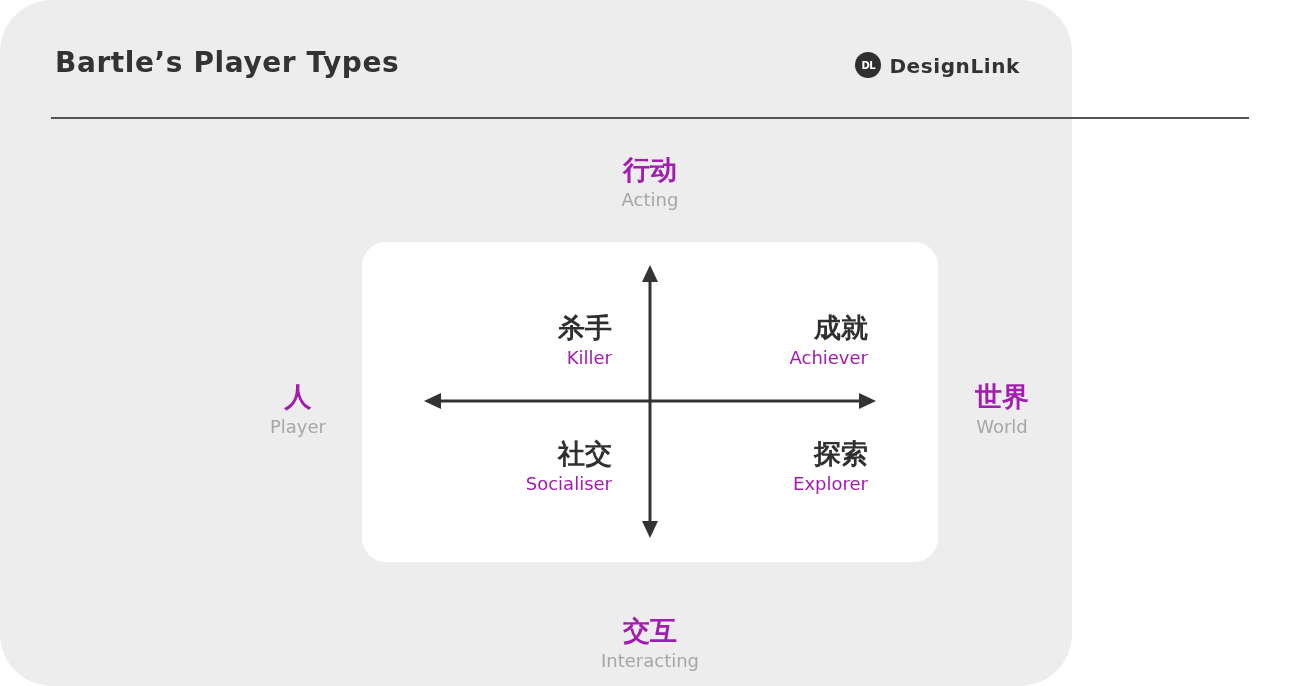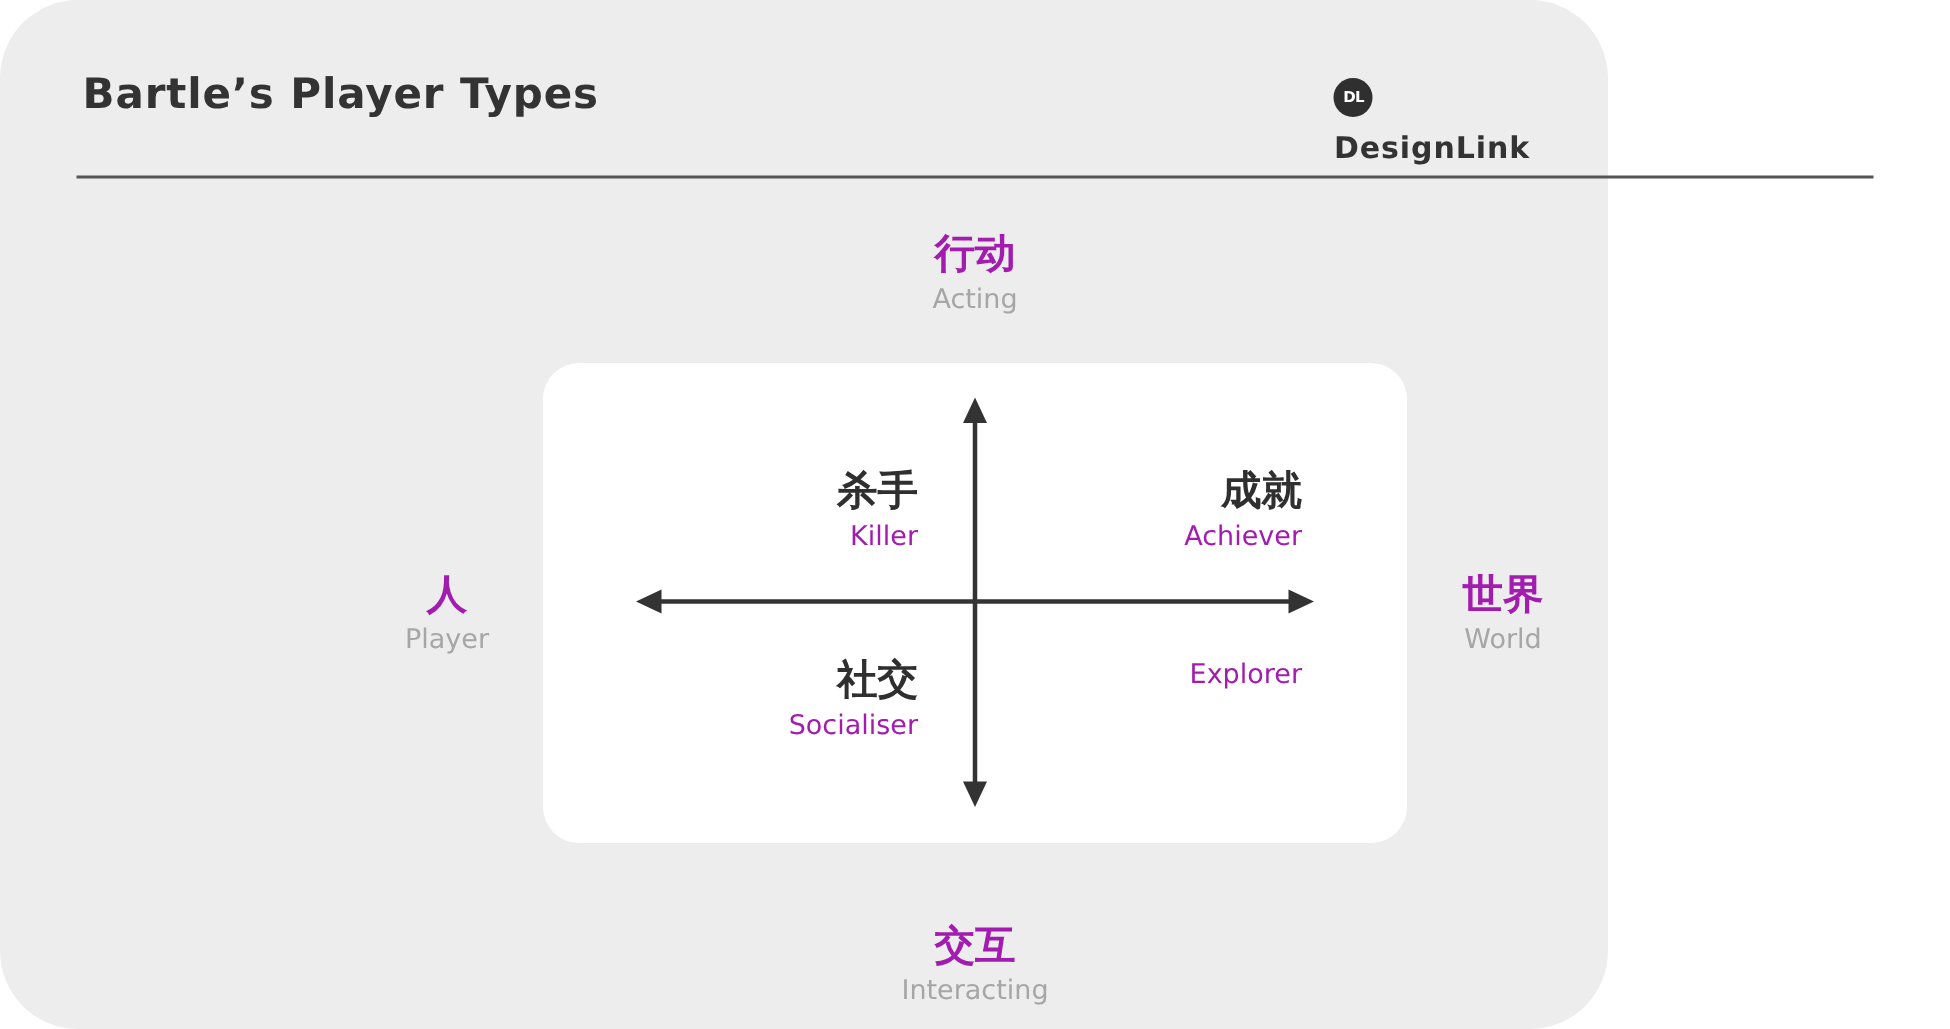--- a/index.html
+++ b/index.html
@@ -30,23 +30,22 @@
       font-weight: bold;
       color: #333333;
       letter-spacing: 0.6px;
       white-space: nowrap;
     }
     .brand {
       position: absolute;
       right: 52px;
       top: 52px;
       display: flex;
-      align-items: flex-start;
+      align-items: flex-end;
       gap: 8px;
-      flex-direction: column;
     }
     .brand-logo {
       width: 26px;
       height: 26px;
       border-radius: 50%;
       background: #2f2f2f;
       color: #ffffff;
       font-size: 10px;
       font-weight: bold;
       display: flex;
@@ -180,16 +179,17 @@
   </div>
   <div class="quad-label q-achiever">
     <span class="zh">成就</span>
     <span class="en">Achiever</span>
   </div>
   <div class="quad-label q-socialiser">
     <span class="zh">社交</span>
     <span class="en">Socialiser</span>
   </div>
   <div class="quad-label q-explorer">
+    <span class="zh">探索</span>
     <span class="en">Explorer</span>
   </div>
 
 </div>
 
 </body></html>

